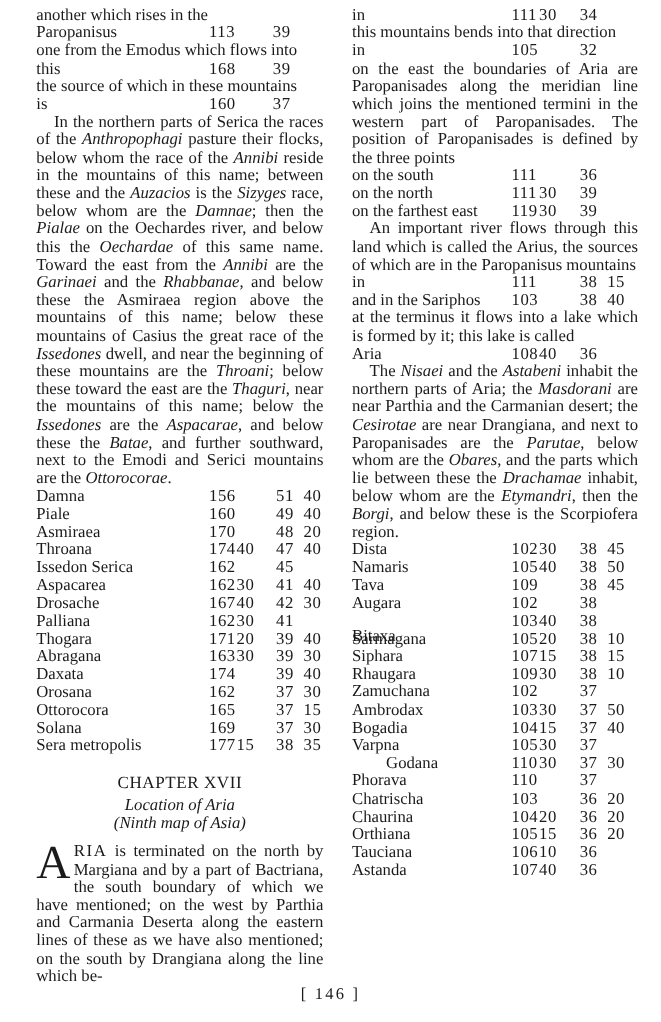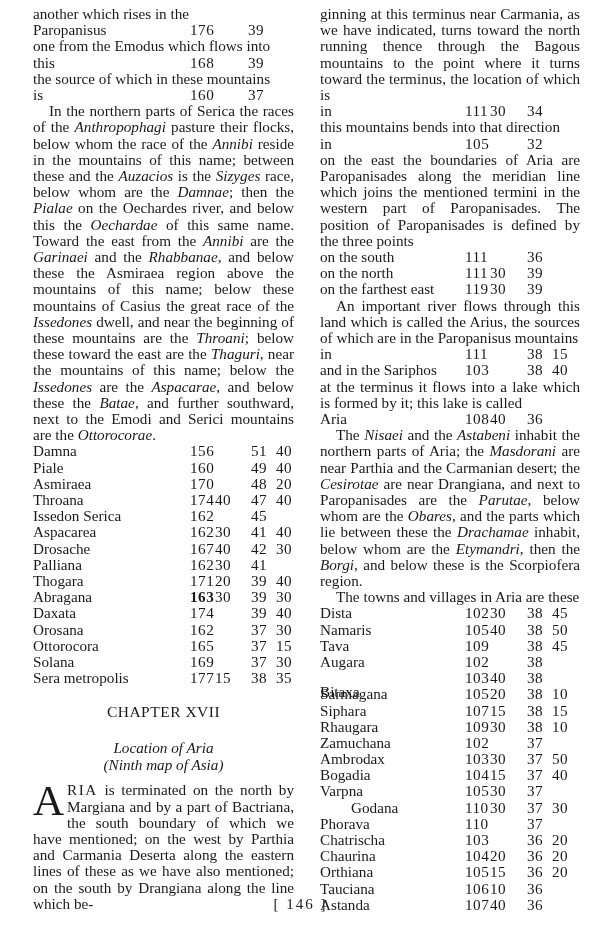--- a/index.html
+++ b/index.html
@@ -11,36 +11,36 @@
   .col { position: absolute; top: 6px; }
   .col-left { left: 33px; width: 261px; }
   .col-right { left: 320px; width: 260px; }
   .p { text-align: justify; margin: 0; }
   .indent { text-indent: 16px; }
   .num { font-family: "Liberation Serif", serif; letter-spacing: 0.5px; }
   
   .tbl .tr { position: relative; height: 16.2px; white-space: nowrap; }
   .tbl .tr span { position: absolute; }
   .chapter { text-align: center; margin-top: 18px; font-size: 15.5px; letter-spacing: 0.5px; }
-  .subtitle { text-align: center; font-style: italic; margin-top: 20px; line-height: 16.5px; }
+  .subtitle { text-align: center; font-style: italic; margin-top: 4px; line-height: 16.5px; }
   .dropcap-wrap { margin-top: 9px; }
   .dropcap { float: left; font-size: 43px; line-height: 34px; margin: 2px 3px 0 0; }
   .pagenum { position: absolute; top: 896px; left: 0; width: 601px; text-align: center; font-size: 15px; letter-spacing: 2px; }
   em, i { font-style: italic; }
 </style>
 </head>
 <body>
 
 <div class="col col-left">
   <div id="left-river">
       <div>another which rises in the</div>
       <div class="tbl">
         <div class="tr">
           <span style="left: 0px;">Paropanisus</span>
-          <span class="num" style="left: 157px;">176</span>
+          <span class="num" style="left: 157px;">113</span>
           <span class="num" style="left: 215px;">39</span>
         </div>
       </div>
       <div>one from the Emodus which flows into</div>
       <div class="tbl">
         <div class="tr">
           <span style="left: 0px;">this</span>
           <span class="num" style="left: 157px;">168</span>
           <span class="num" style="left: 215px;">39</span>
         </div>
@@ -108,21 +108,21 @@
       </div>
       <div class="tr">
         <span style="left: 0px;">Thogara</span>
         <span class="num" style="left: 157px;">171</span>
         <span class="num" style="left: 182px;">20</span>
         <span class="num" style="left: 218px;">39</span>
         <span class="num" style="left: 243px;">40</span>
       </div>
       <div class="tr">
         <span style="left: 0px;">Abragana</span>
-        <span class="num" style="left: 157px; font-weight: bold;">163</span>
+        <span class="num" style="left: 157px;">163</span>
         <span class="num" style="left: 182px;">30</span>
         <span class="num" style="left: 218px;">39</span>
         <span class="num" style="left: 243px;">30</span>
       </div>
       <div class="tr">
         <span style="left: 0px;">Daxata</span>
         <span class="num" style="left: 157px;">174</span>
         <span class="num" style="left: 218px;">39</span>
         <span class="num" style="left: 243px;">40</span>
       </div>
@@ -157,21 +157,20 @@
   <div class="subtitle">
     <div>Location of Aria</div>
     <div>(Ninth map of Asia)</div>
   </div>
   <p class="p dropcap-wrap">
     <span class="dropcap">A</span><span style="letter-spacing:1.5px">RIA</span><span> is terminated on the north by Margiana and by a part of Bactriana, the south boundary of which we have mentioned; on the west by Parthia and Carmania Deserta along the eastern lines of these as we have also mentioned; on the south by Drangiana along the line which be-</span>
   </p>
 </div>
 
 <div class="col col-right">
-  <p class="p">ginning at this terminus near Carmania, as we have indicated, turns toward the north running thence through the Bagous mountains to the point where it turns toward the terminus, the location of which is</p>
   <div class="tbl" id="coord1">
       <div class="tr">
         <span style="left: 0px;">in</span>
         <span class="num" style="left: 145px;">111</span>
         <span class="num" style="left: 170px;">30</span>
         <span class="num" style="left: 207px;">34</span>
       </div>
     </div>
   <p class="p">this mountains bends into that direction</p>
   <div class="tbl" id="coord2">
@@ -219,21 +218,20 @@
   <p class="p">at the terminus it flows into a lake which is formed by it; this lake is called</p>
   <div class="tbl" id="lake">
       <div class="tr">
         <span style="left: 0px;">Aria</span>
         <span class="num" style="left: 145px; text-align: right;">108</span>
         <span class="num" style="left: 170px;">40</span>
         <span class="num" style="left: 207px;">36</span>
       </div>
     </div>
   <p class="p indent" id="peoples-para"><span>The </span><em>Nisaei</em><span> and the </span><em>Astabeni</em><span> inhabit the northern parts of Aria; the </span><em>Masdorani</em><span> are near Parthia and the Carmanian desert; the </span><em>Cesirotae</em><span> are near Drangiana, and next to Paropanisades are the </span><em>Parutae</em><span>, below whom are the </span><em>Obares</em><span>, and the parts which lie between these the </span><em>Drachamae</em><span> inhabit, below whom are the </span><em>Etymandri</em><span>, then the </span><em>Borgi</em><span>, and below these is the Scorpiofera region.</span></p>
-  <p class="p indent">The towns and villages in Aria are these</p>
   <div class="tbl" id="aria-table">
       <div class="tr">
         <span style="left: 0px;">Dista</span>
         <span class="num" style="left: 145px;">102</span>
         <span class="num" style="left: 170px;">30</span>
         <span class="num" style="left: 207px;">38</span>
         <span class="num" style="left: 232px;">45</span>
       </div>
       <div class="tr">
         <span style="left: 0px;">Namaris</span>

